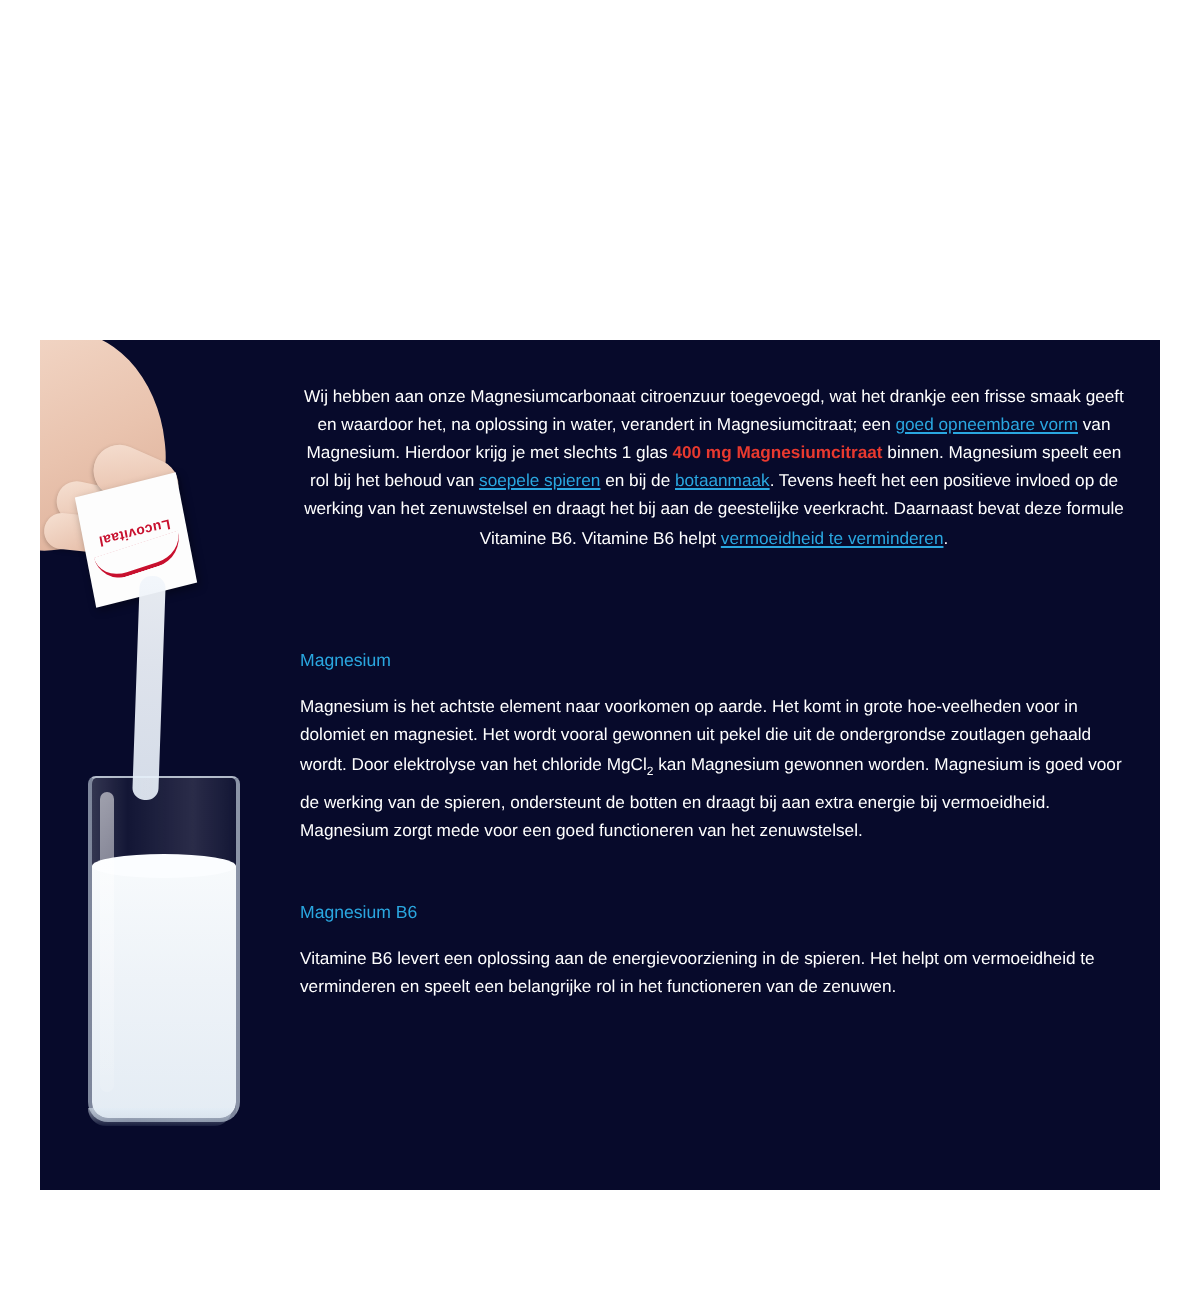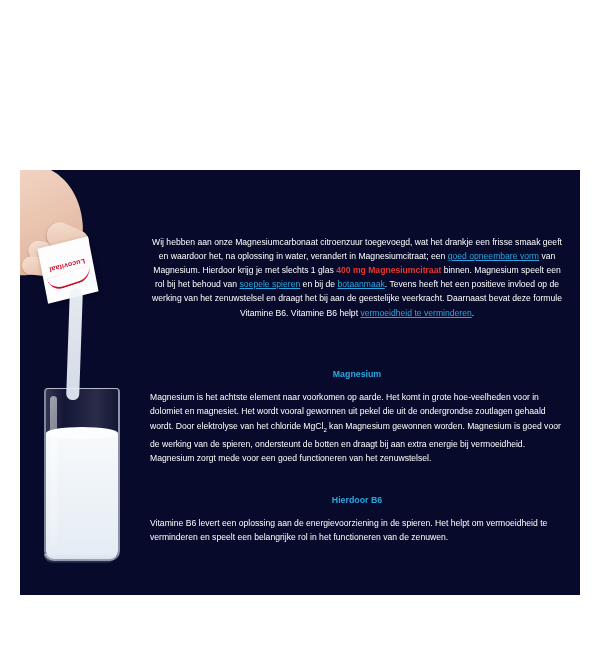--- a/index.html
+++ b/index.html
@@ -173,21 +173,20 @@
   
   .content {
     position: absolute;
     left: 130px;
     top: 0;
     width: 414px;
     height: 425px;
     color: #ffffff;
     font-size: 8.6px;
     line-height: 13.6px;
-    margin-top: 44px;
   }
   .intro {
     position: absolute;
     left: 0;
     top: 12px;
     width: 414px;
     text-align: center;
     font-size: 8.6px;
     line-height: 14.2px;
   }
@@ -195,23 +194,22 @@
     position: absolute;
     left: 0;
     width: 414px;
   }
   .sec-magnesium { top: 154px; }
   .sec-b6 { top: 280px; }
 
   .sec-head {
     color: #2aa7e0;
     font-size: 8.8px;
-    font-weight: bold;
+    font-weight: normal;
     margin-bottom: 3px;
-    text-align: center;
   }
   .sec-body {
     font-size: 8.6px;
     line-height: 14.2px;
     text-align: left;
   }
   .hl-blue { color: #2aa7e0; text-decoration: underline; }
   .hl-red { color: #e8392f; font-weight: bold; }
   sub { font-size: 6px; }
 </style>
@@ -247,19 +245,19 @@
     <div class="content">
 
       <p class="intro"><span>Wij hebben aan onze Magnesiumcarbonaat citroenzuur toegevoegd, wat het drankje een frisse smaak geeft en waardoor het, na oplossing in water, verandert in Magnesiumcitraat; een </span><span class="hl-blue">goed opneembare vorm</span><span> van Magnesium. Hierdoor krijg je met slechts 1 glas </span><span class="hl-red">400 mg Magnesiumcitraat</span><span> binnen. Magnesium speelt een rol bij het behoud van </span><span class="hl-blue">soepele spieren</span><span> en bij de </span><span class="hl-blue">botaanmaak</span><span>. Tevens heeft het een positieve invloed op de werking van het zenuwstelsel en  draagt het bij aan de geestelijke veerkracht. Daarnaast bevat deze formule Vitamine B6. Vitamine B6 helpt </span><span class="hl-blue">vermoeidheid te verminderen</span><span>.</span></p>
 
       <div class="section sec-magnesium">
         <div class="sec-head">Magnesium</div>
         <p class="sec-body"><span>Magnesium is het achtste element naar voorkomen op aarde. Het komt in grote hoe-veelheden voor in dolomiet en magnesiet. Het wordt vooral gewonnen uit pekel die uit de ondergrondse zoutlagen gehaald wordt. Door elektrolyse van het chloride MgCl</span><sub>2</sub><span> kan Magnesium gewonnen worden. Magnesium is goed voor de werking van de spieren, ondersteunt de botten en draagt bij aan extra energie bij vermoeidheid. Magnesium zorgt mede voor een goed functioneren van het zenuwstelsel.</span></p>
       </div>
 
       <div class="section sec-b6">
-        <div class="sec-head">Hierdoor B6</div>
+        <div class="sec-head">Magnesium B6</div>
         <p class="sec-body">Vitamine B6 levert een oplossing aan de energievoorziening in de spieren. Het helpt om vermoeidheid te verminderen en speelt een belangrijke rol in het functioneren van de zenuwen.</p>
       </div>
 
     </div>
   </div>
 </div>
 
 </body></html>

